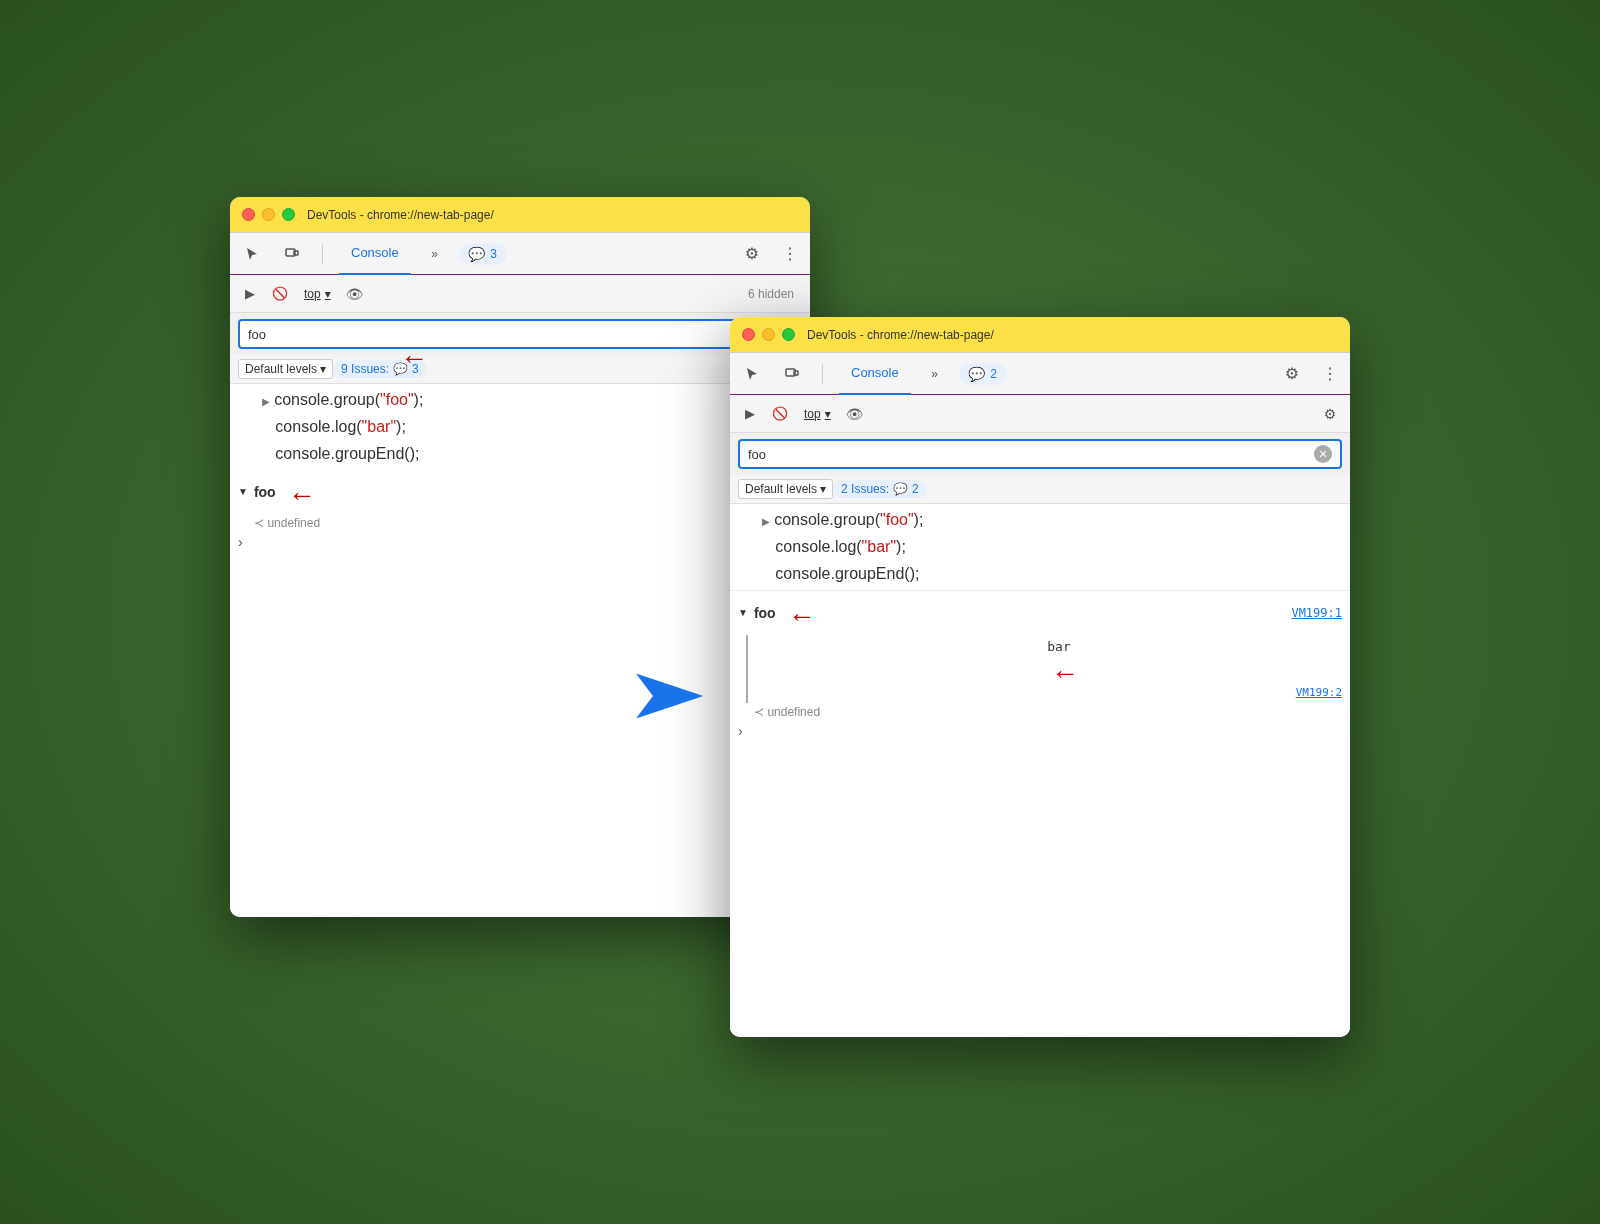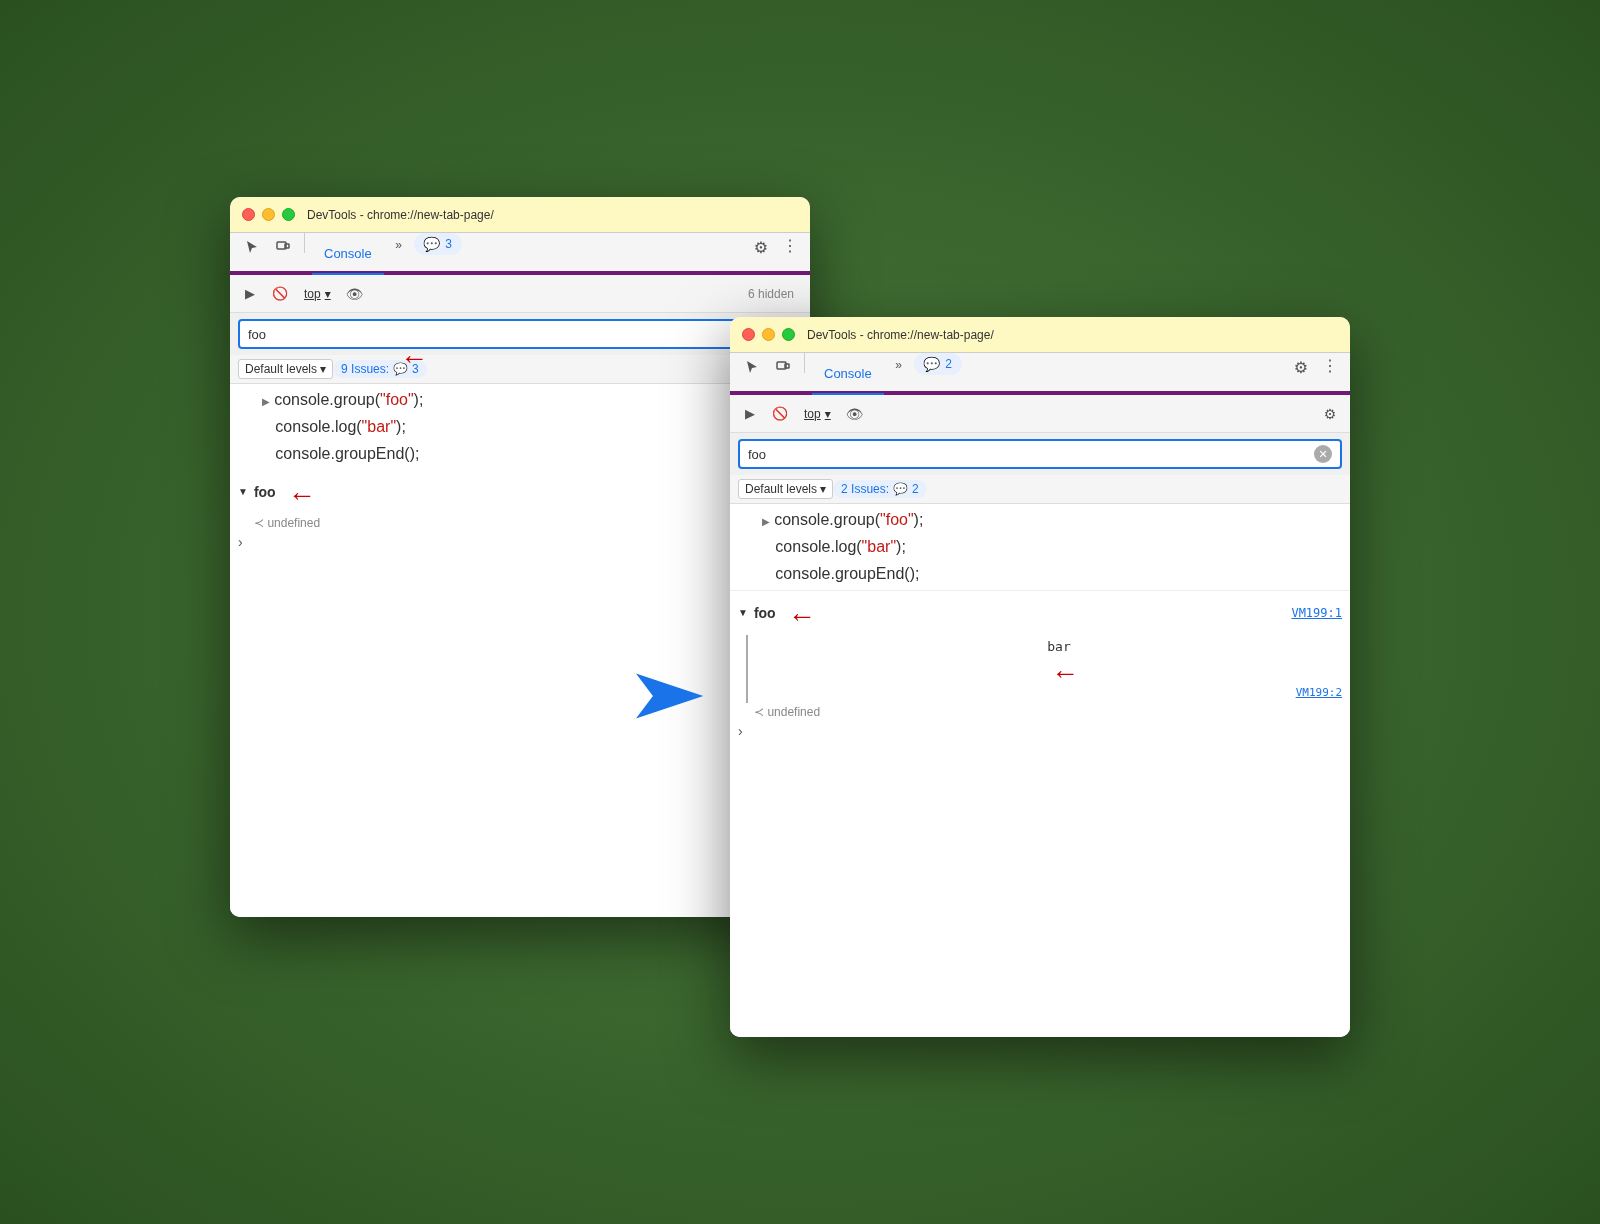--- a/index.html
+++ b/index.html
@@ -41,21 +41,21 @@
     .window-right {
       width: 620px;
       height: 720px;
       top: 180px;
       left: 530px;
       z-index: 2;
     }
 
     
     .title-bar {
-      background: #fef9c3;
+      background: #fde047;
       height: 36px;
       display: flex;
       align-items: center;
       padding: 0 12px;
       border-bottom: 1px solid #ccc;
       border-radius: 10px 10px 0 0;
     }
 
     .traffic-lights {
       display: flex;
@@ -77,24 +77,24 @@
       font-size: 12px;
       color: #333;
       font-weight: 500;
     }
 
     
     .devtools-toolbar {
       background: #f5f5f5;
       height: 42px;
       display: flex;
-      align-items: flex-start;
+      align-items: center;
       padding: 0 8px;
-      border-bottom: 4px solid #701a75;
-      gap: 3px;
+      border-bottom: 1px solid #701a75;
+      gap: 12px;
     }
 
     .toolbar-icon {
       width: 28px;
       height: 28px;
       display: flex;
       align-items: center;
       justify-content: center;
       border-radius: 4px;
       cursor: pointer;

